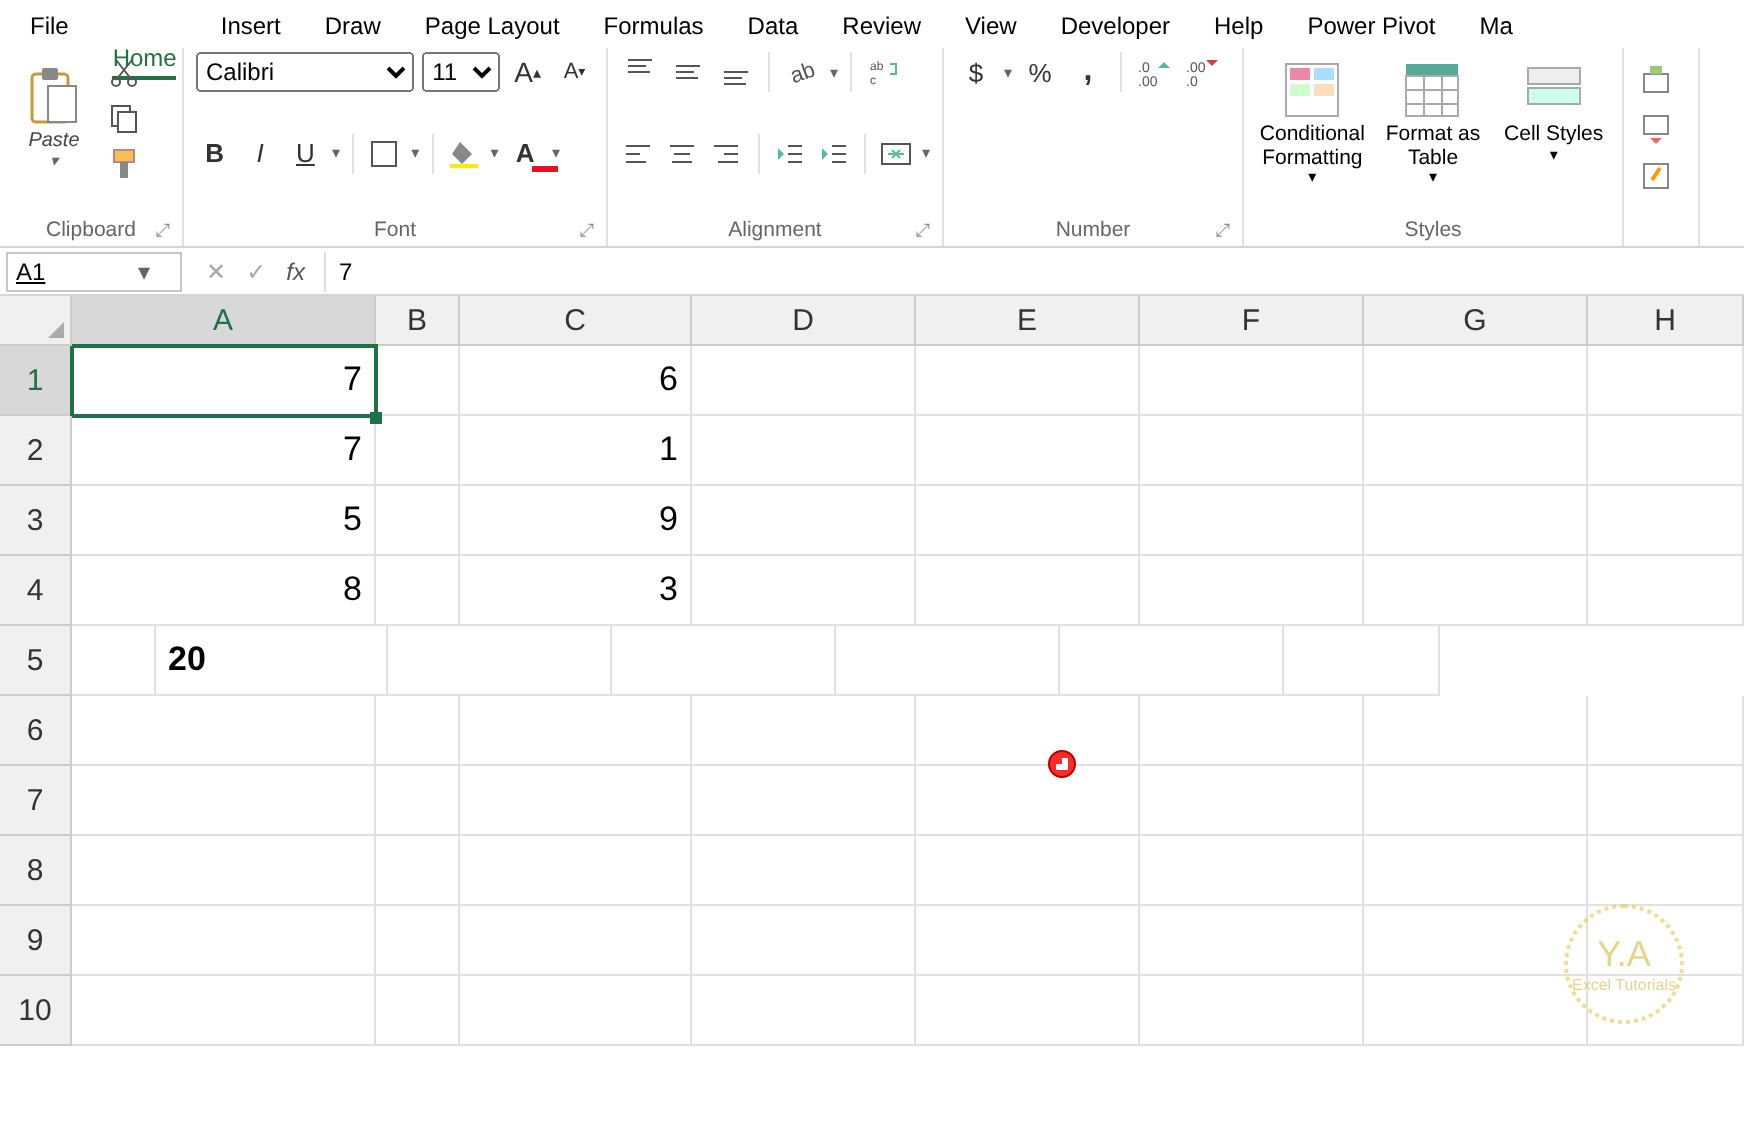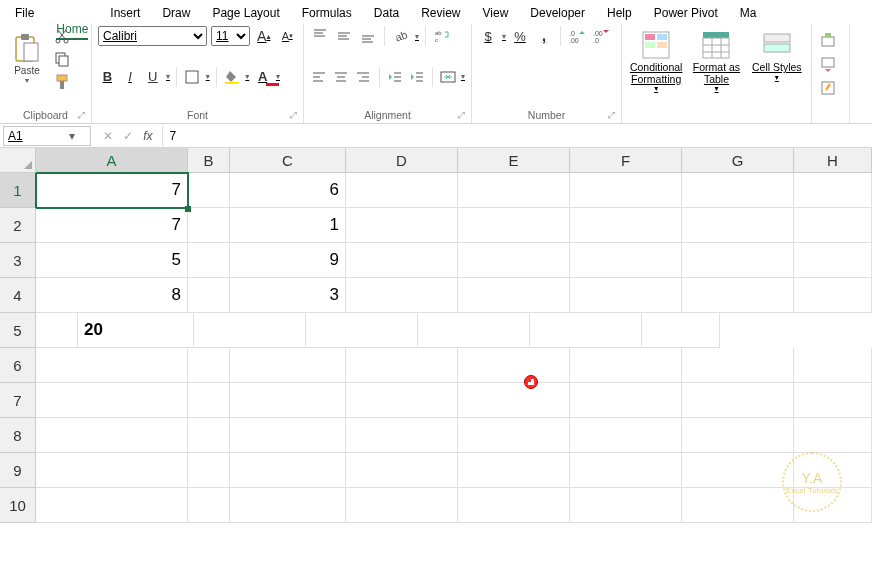--- a/index.html
+++ b/index.html
@@ -7,25 +7,25 @@
 
 
 .menubar { display: flex; padding: 2px 4px 0 4px; font-size: 12px; height: 24px; }
 .menubar .mi { padding: 4px 11px 2px; cursor: pointer; color: #000; }
 .menubar .mi.active { color: #217346; margin-top: 16px; }
 .menubar .mi.active::after { content:''; display:block; height:2px; background:#217346; margin-top:2px; }
 
 
 .ribbon { display:flex; background:#fff; border-bottom:1px solid #d4d4d4; height:100px; }
 .group { border-right:1px solid #e1e1e1; display:flex; flex-direction:column; justify-content:space-between; padding:2px 6px 0; }
-.group-row { display:flex; align-items:center; gap:4px;text-decoration:underline; }
+.group-row { display:flex; align-items:center; gap:4px; }
 .group-label-row { display:flex; justify-content:center; align-items:center; font-size:10.5px; color:#666; padding:2px 0; position:relative; }
 .group-label-row .dlg { position:absolute; right:0; font-size:9px; color:#888; cursor:pointer; }
 .btn { display:flex; align-items:center; justify-content:center; cursor:pointer; }
-.pastebox { display:flex; }
+.pastebox { display:flex;font-style:italic; }
 .paste-main { display:flex; flex-direction:column; align-items:center; width:42px; }
 .paste-icon { width:28px; height:32px; }
 .paste-side { display:flex; flex-direction:column; gap:3px; margin-left:4px; }
 .small { font-size:10px; color:#444; }
 
 
 select.fontname { font-size:12px; height:20px; width:112px; }
 select.fontsize { font-size:12px; height:20px; width:40px; }
 .ib { width:20px; height:20px; display:inline-flex; align-items:center; justify-content:center; font-size:13px; color:#333; cursor:pointer; }
 .ib svg { width:16px; height:16px; }
@@ -64,21 +64,21 @@
 .cell.sel { outline:2px solid #1f7246; outline-offset:-1px; }
 .sel-corner { position:absolute; width:6px; height:6px; background:#1f7246; }
 
 
 .cursor-dot { position:absolute; width:14px; height:14px; border-radius:50%; background:#ff2a2a; border:1.5px solid #b00; }
 .cursor-dot::before { content:''; position:absolute; left:3px; right:3px; top:5.5px; height:3px; background:#fff; }
 .cursor-dot::after { content:''; position:absolute; top:3px; bottom:3px; left:5.5px; width:3px; background:#fff; }
 
 
 .watermark { position:absolute; right:30px; bottom:60px; width:60px; height:60px; border-radius:50%; border:2px dotted #e6c84b; display:flex; flex-direction:column; align-items:center; justify-content:center; font-size:8px; color:#d8b93c; opacity:.6; }
-.watermark .wmain { font-size:14px; }
+.watermark .wmain { font-size:18px; }
 
 
 select.numfmt { font-size:12px; height:20px; width:128px; }
 </style>
 </head>
 <body>
 
 <div class="menubar">
   <div class="mi">File</div>
   <div class="mi active">Home</div>
@@ -330,20 +330,23 @@
         <div class="ic">
             <svg width="30" height="30" viewBox="0 0 30 30">
               <rect x="2" y="4" width="26" height="8" fill="#eee" stroke="#aaa"></rect>
               <rect x="2" y="14" width="26" height="8" fill="#cfe" stroke="#aaa"></rect>
             </svg>
           </div>
         <span>Cell Styles</span>
           <span style="font-size:8px">▾</span>
       </div>
     </div>
+    <div class="group-label-row">
+        <span>Styles</span>
+      </div>
   </div>
 
   <div class="group" style="width:38px">
     <div style="display:flex;flex-direction:column;gap:4px;padding-top:4px">
       <span class="ib">
           <svg viewBox="0 0 16 16">
             <rect x="2" y="5" width="12" height="9" fill="#fff" stroke="#888"></rect>
             <rect x="5" y="1" width="6" height="4" fill="#9c7"></rect>
           </svg>
         </span>

